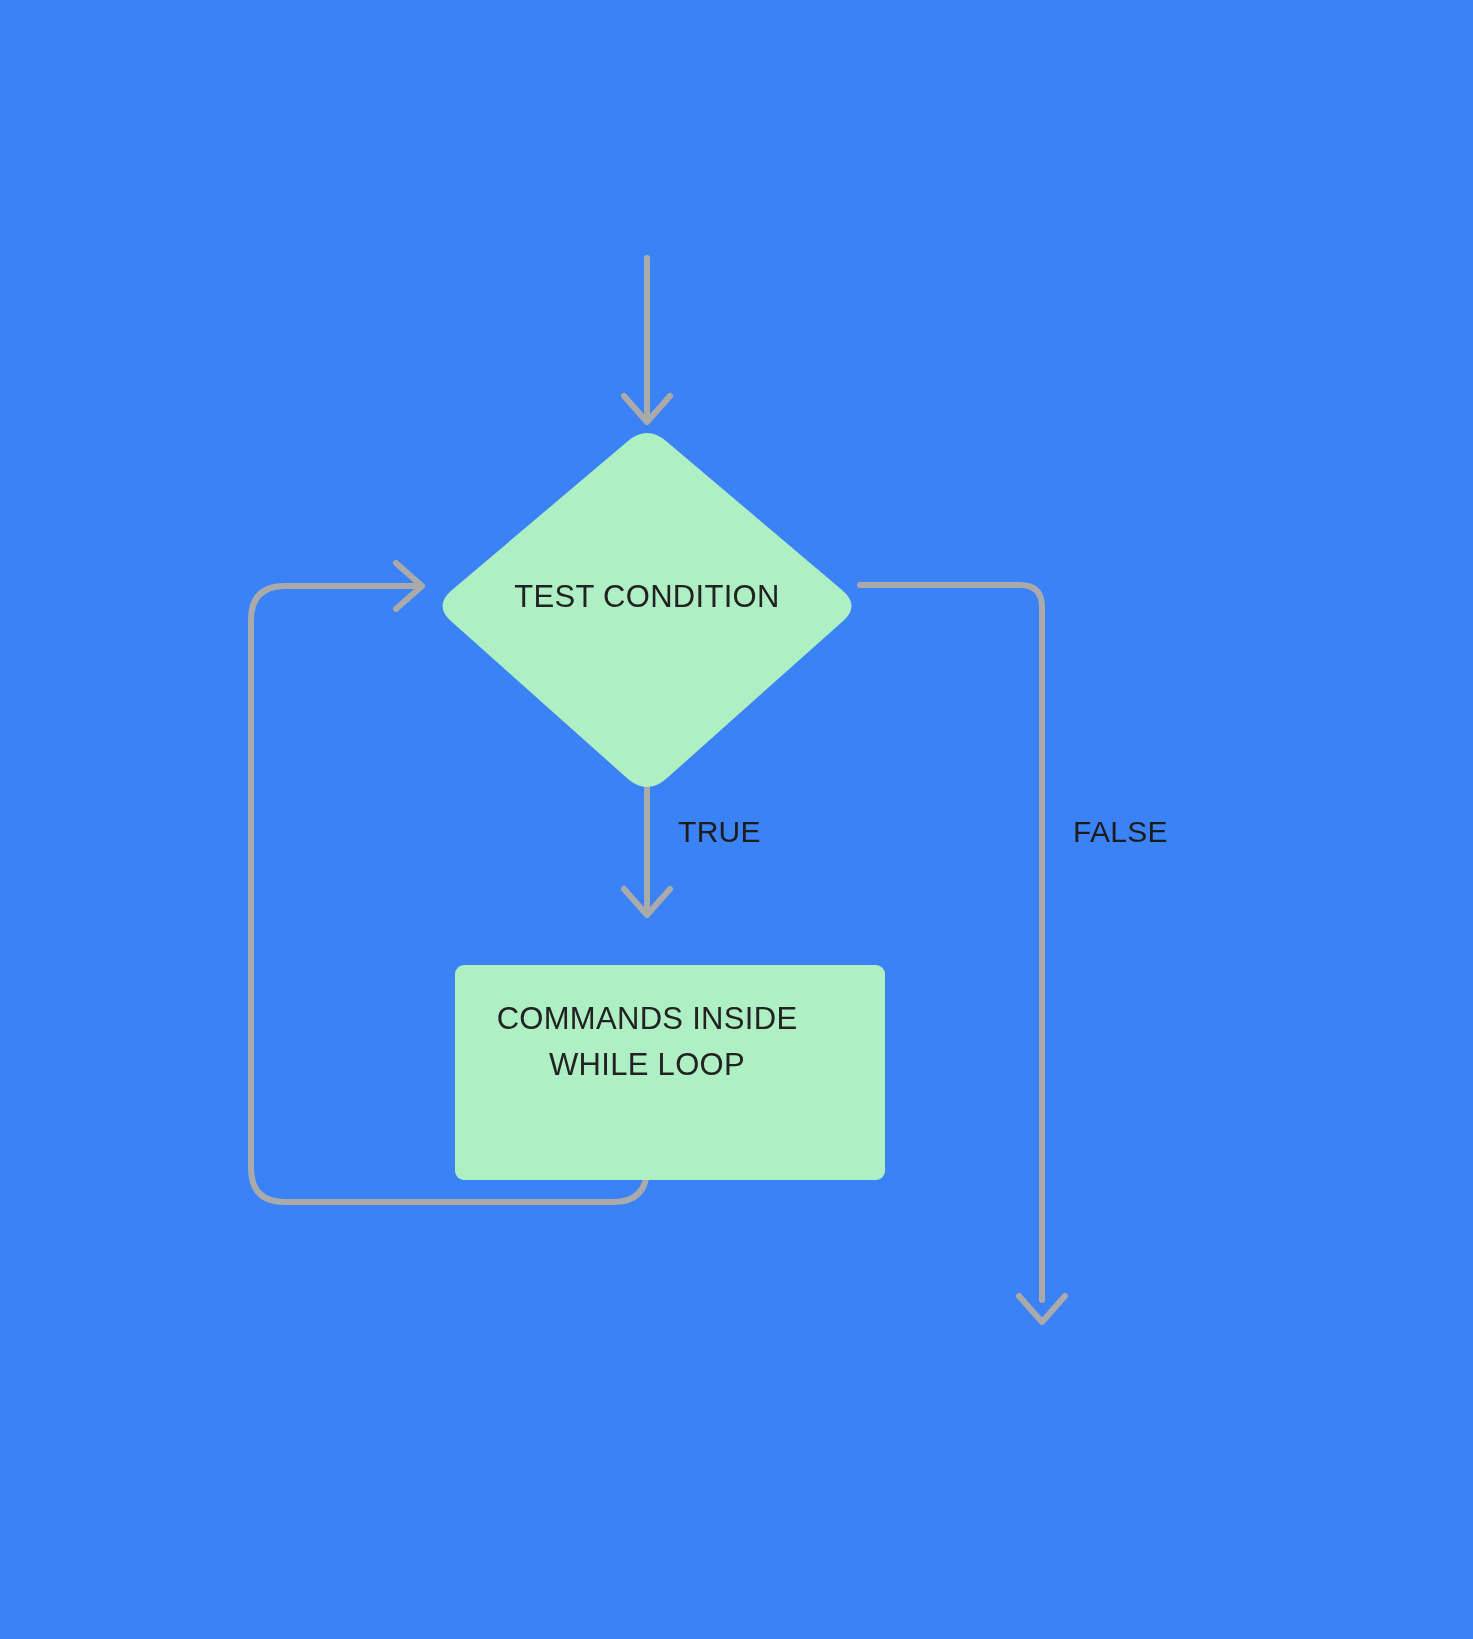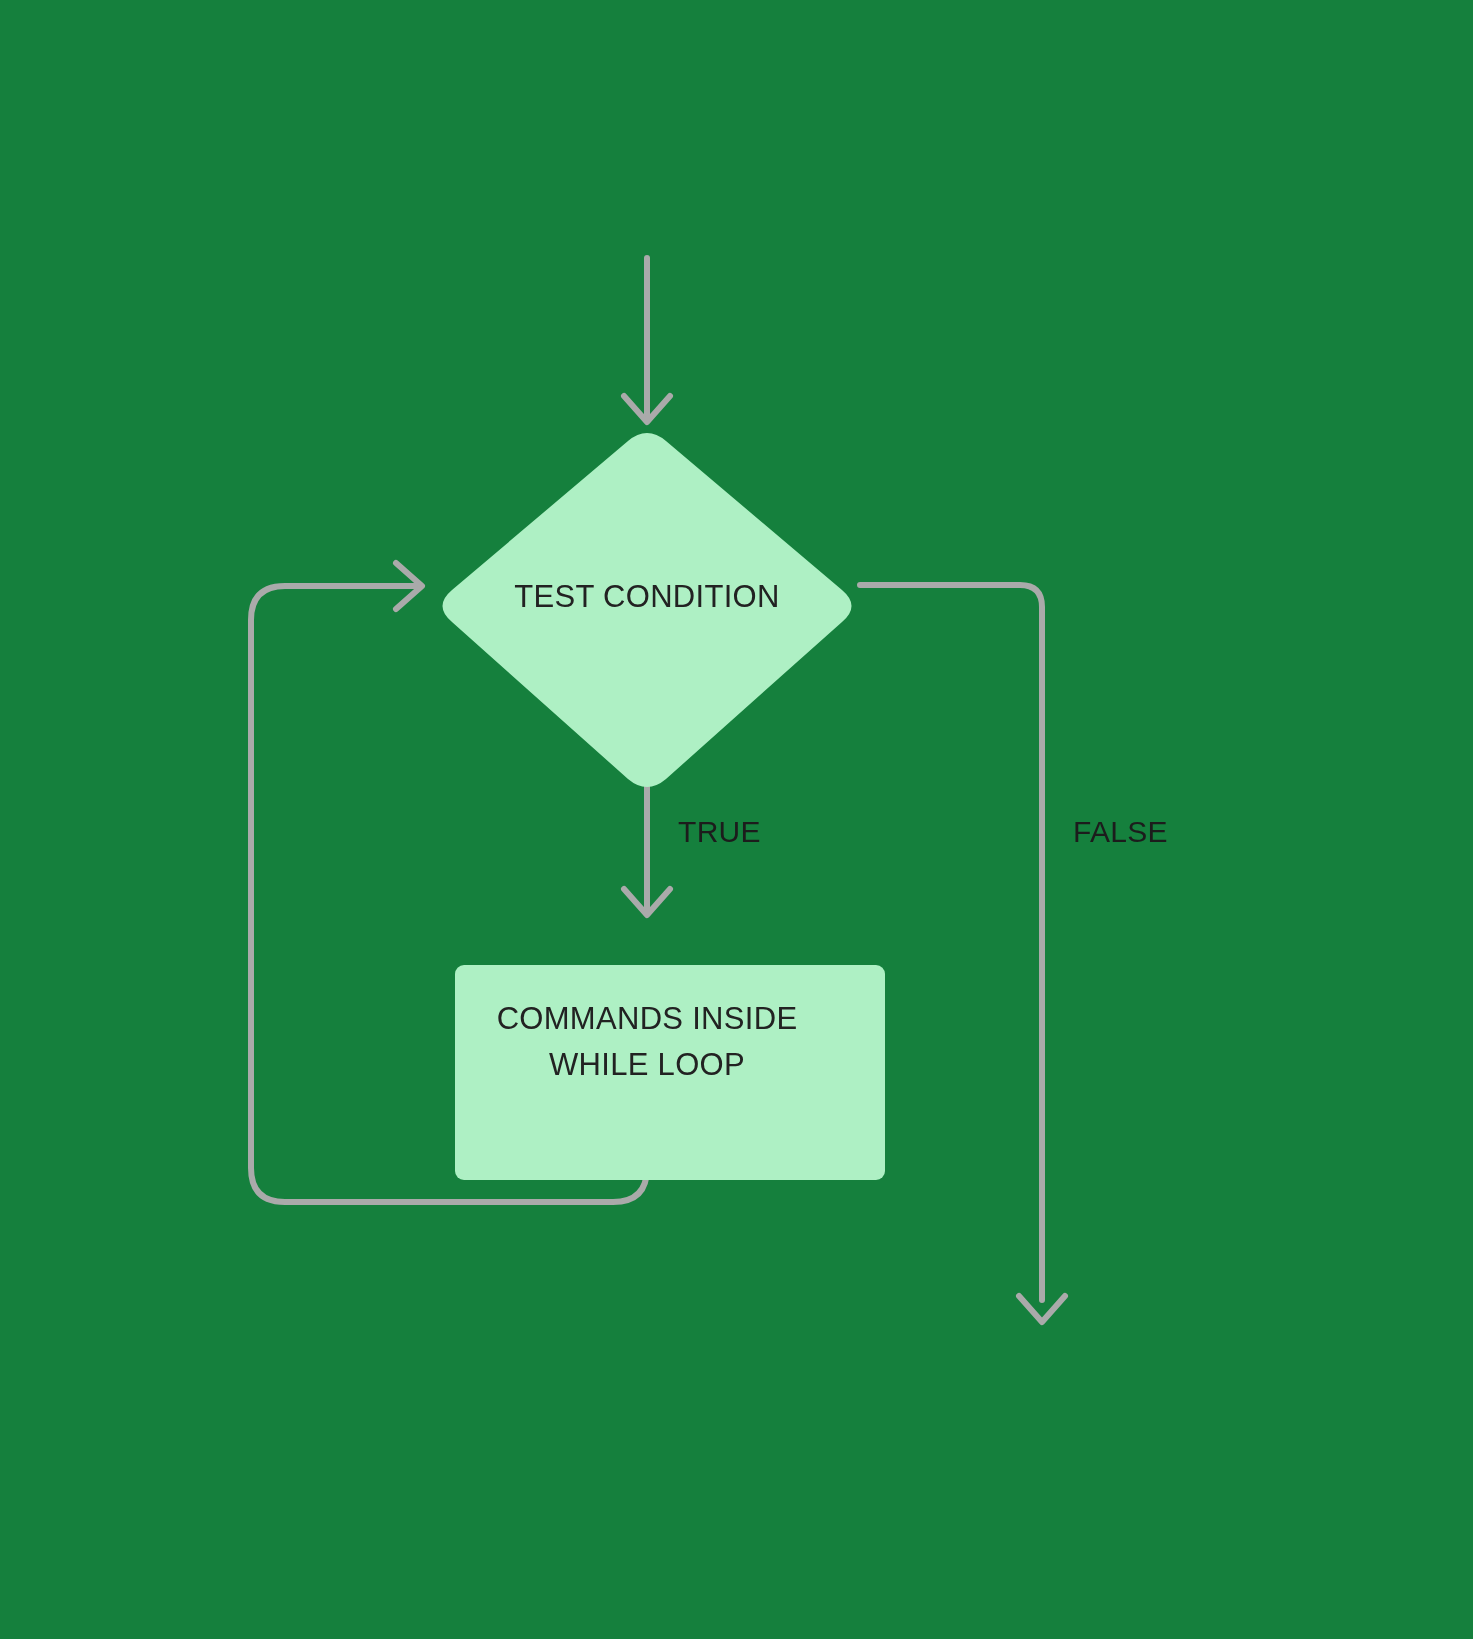--- a/index.html
+++ b/index.html
@@ -11,21 +11,21 @@
   body {
     width: 1473px;
     height: 1639px;
     font-family: "Liberation Sans", sans-serif;
     overflow: hidden;
   }
   #flowchart-canvas {
     position: relative;
     width: 1473px;
     height: 1639px;
-    background: #15803d;
+    background: #3b82f6;
   }
   #flow-svg {
     position: absolute;
     top: 0;
     left: 0;
     width: 1473px;
     height: 1639px;
     display: block;
   }
   .node-text {

